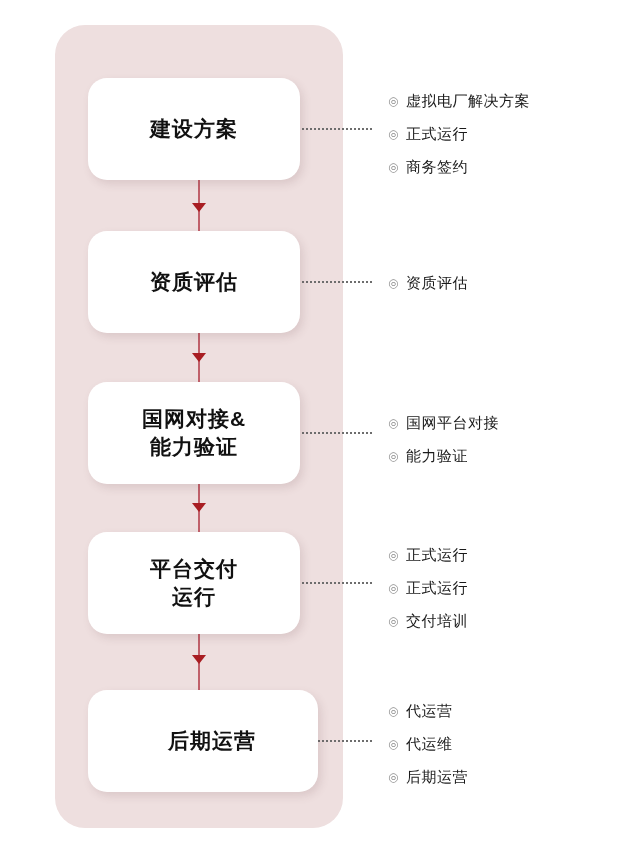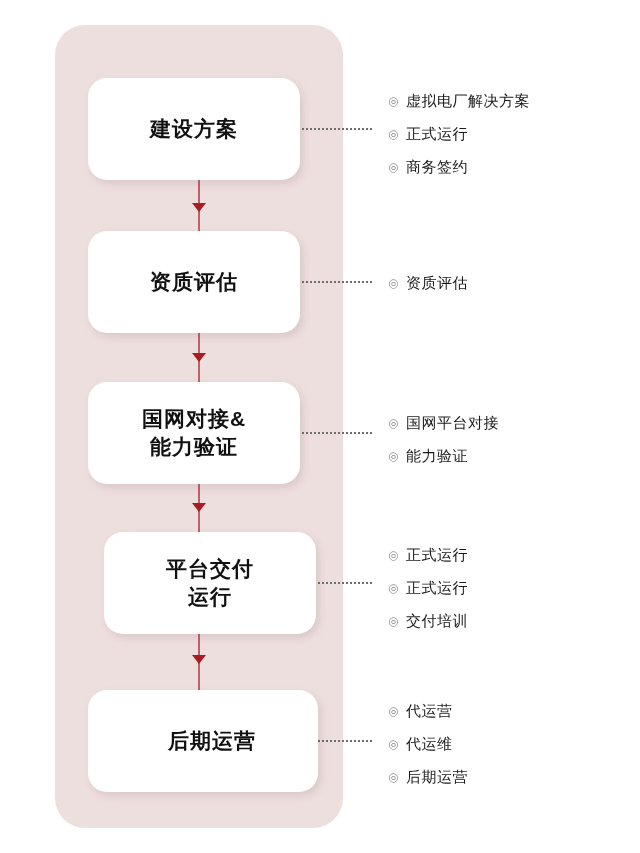--- a/index.html
+++ b/index.html
@@ -76,21 +76,21 @@
     font-weight: bold;
     color: #111111;
     letter-spacing: 1px;
     line-height: 1.32;
     text-align: center;
     white-space: pre-line;
   }
   .card.c1 { top: 78px; }
   .card.c2 { top: 231px; }
   .card.c3 { top: 382px; }
-  .card.c4 { top: 532px; margin-left: 16px; }
+  .card.c4 { top: 532px; }
   .card.c5 { top: 690px; padding-left: 18px; }
 
   
   .leader {
     position: absolute;
     left: 190px;
     width: 182px;
     height: 0;
     border-top: 2px dotted #6d6d6d;
     z-index: 1;

